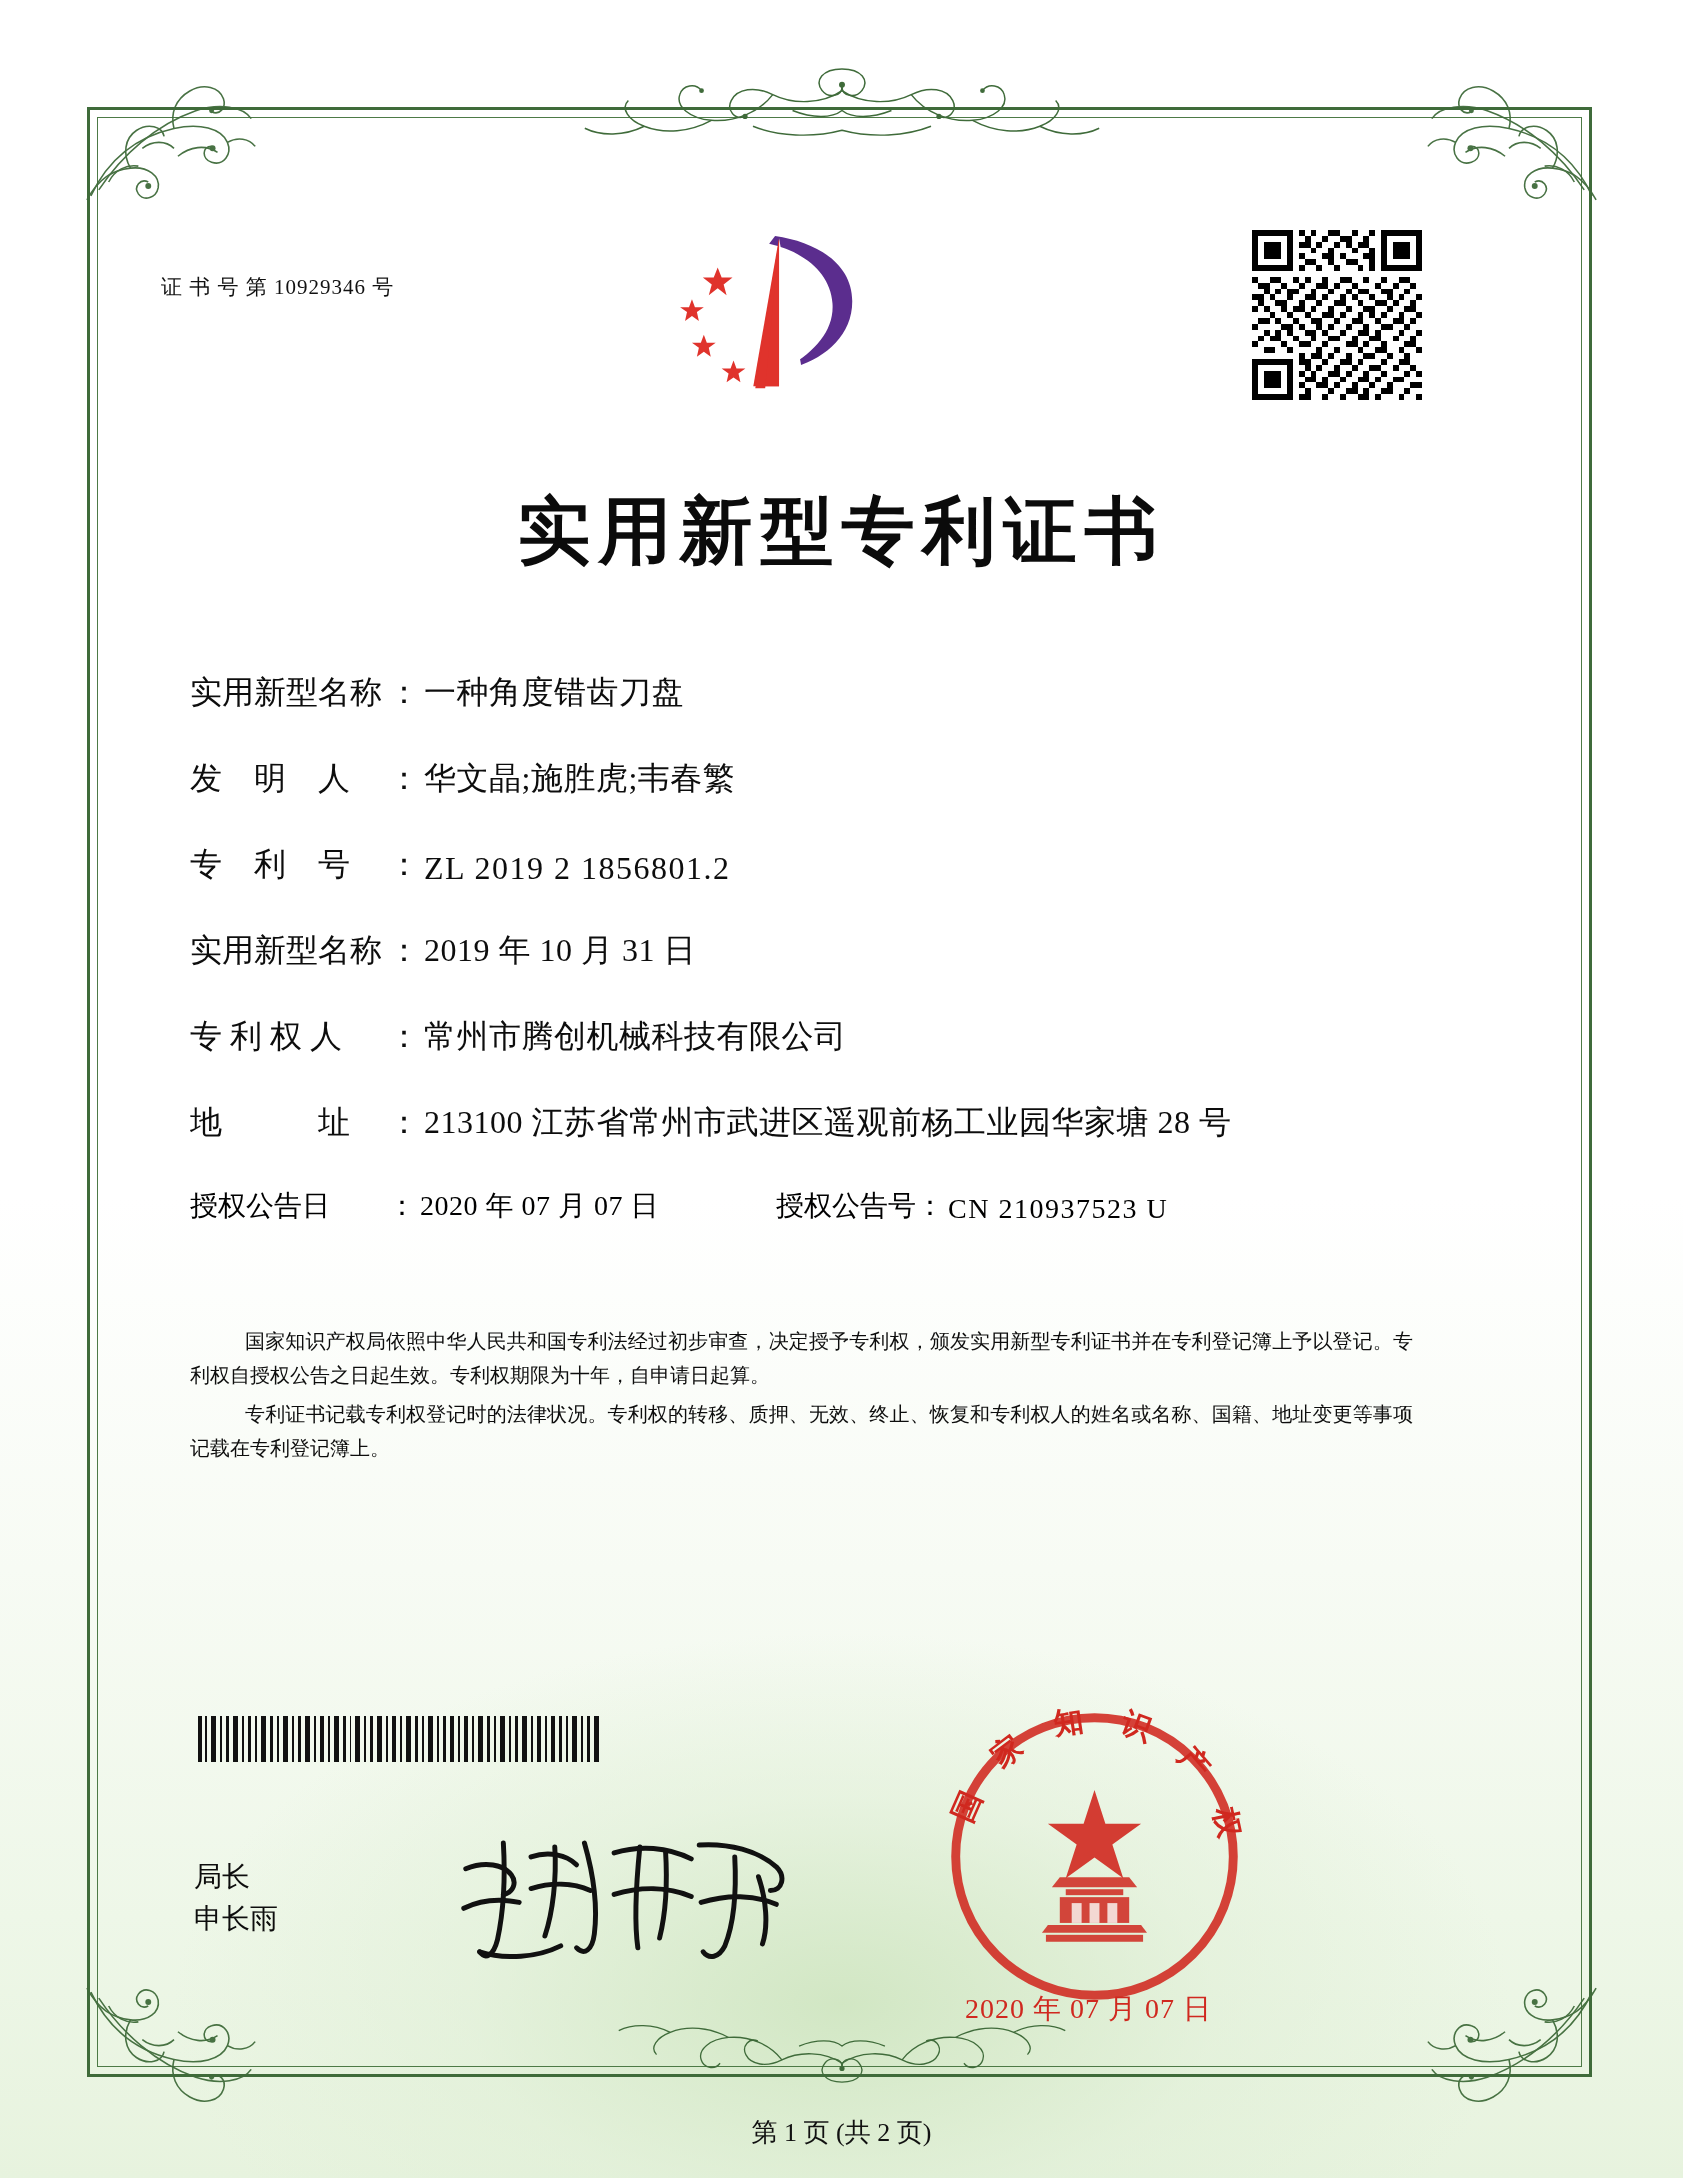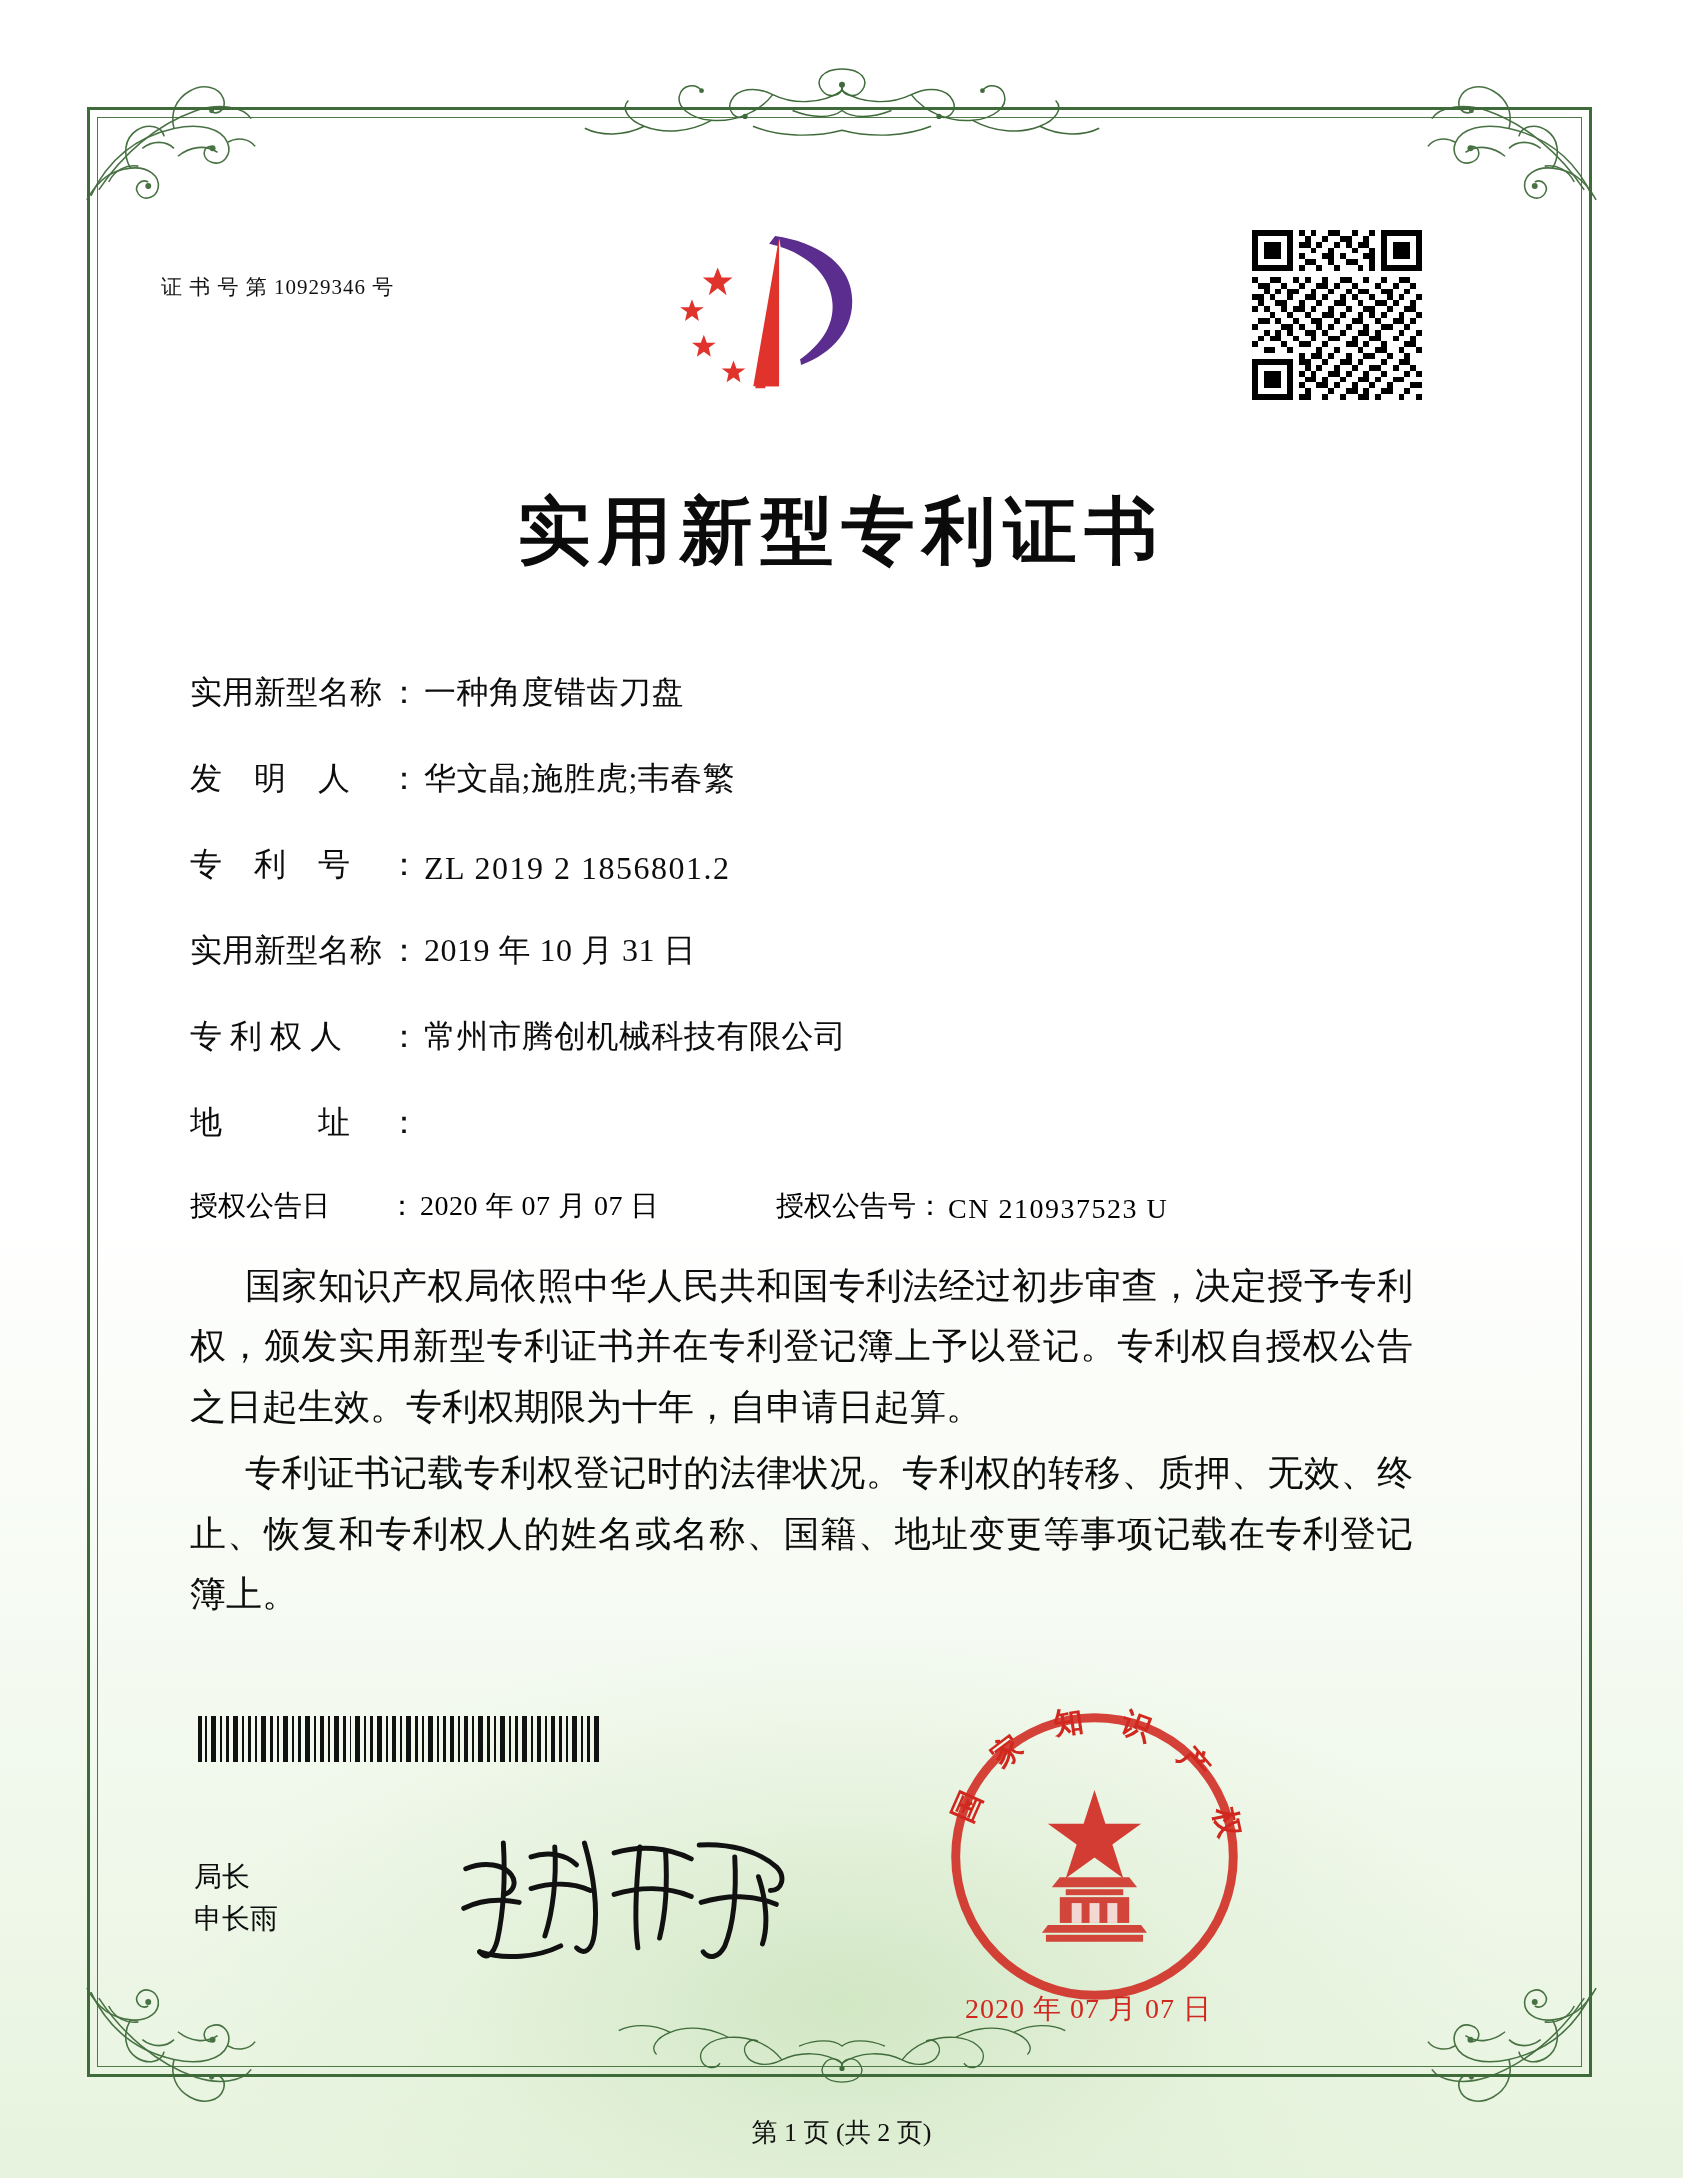--- a/index.html
+++ b/index.html
@@ -138,23 +138,23 @@
     align-items: flex-end;
     font-size: 28px;
     margin-bottom: 10px;
     white-space: nowrap;
   }
   .grant-gap { display: inline-block; width: 117px; }
 
   
   .paras {
     position: absolute;
-    left: 190px; top: 1256px;
+    left: 190px; top: 1325px;
     width: 1223px;
-    font-size: 36px;
+    font-size: 20px;
     line-height: 1.68;
     color: #0d0d0d;
     text-align: justify;
   }
   .paras p {
     margin: 0 0 6px 0;
     text-indent: 55px;
   }
 
   
@@ -590,20 +590,21 @@
       <span class="field-value">2019 年 10 月 31 日</span>
     </div>
     <div class="field-row">
       <span class="field-label">专 利 权 人</span>
       <span class="field-colon">：</span>
       <span class="field-value">常州市腾创机械科技有限公司</span>
     </div>
     <div class="field-row">
       <span class="field-label">地　　　址</span>
       <span class="field-colon">：</span>
+      <span class="field-value">213100 江苏省常州市武进区遥观前杨工业园华家塘 28 号</span>
     </div>
 
     <div class="grant-row">
       <span class="field-label">授权公告日</span>
       <span class="field-colon">：</span>
       <span class="field-value">2020 年 07 月 07 日</span>
       <span class="grant-gap"></span>
       <span>授权公告号</span>
       <span class="field-colon">：</span>
       <span class="field-value mono">CN 210937523 U</span>

